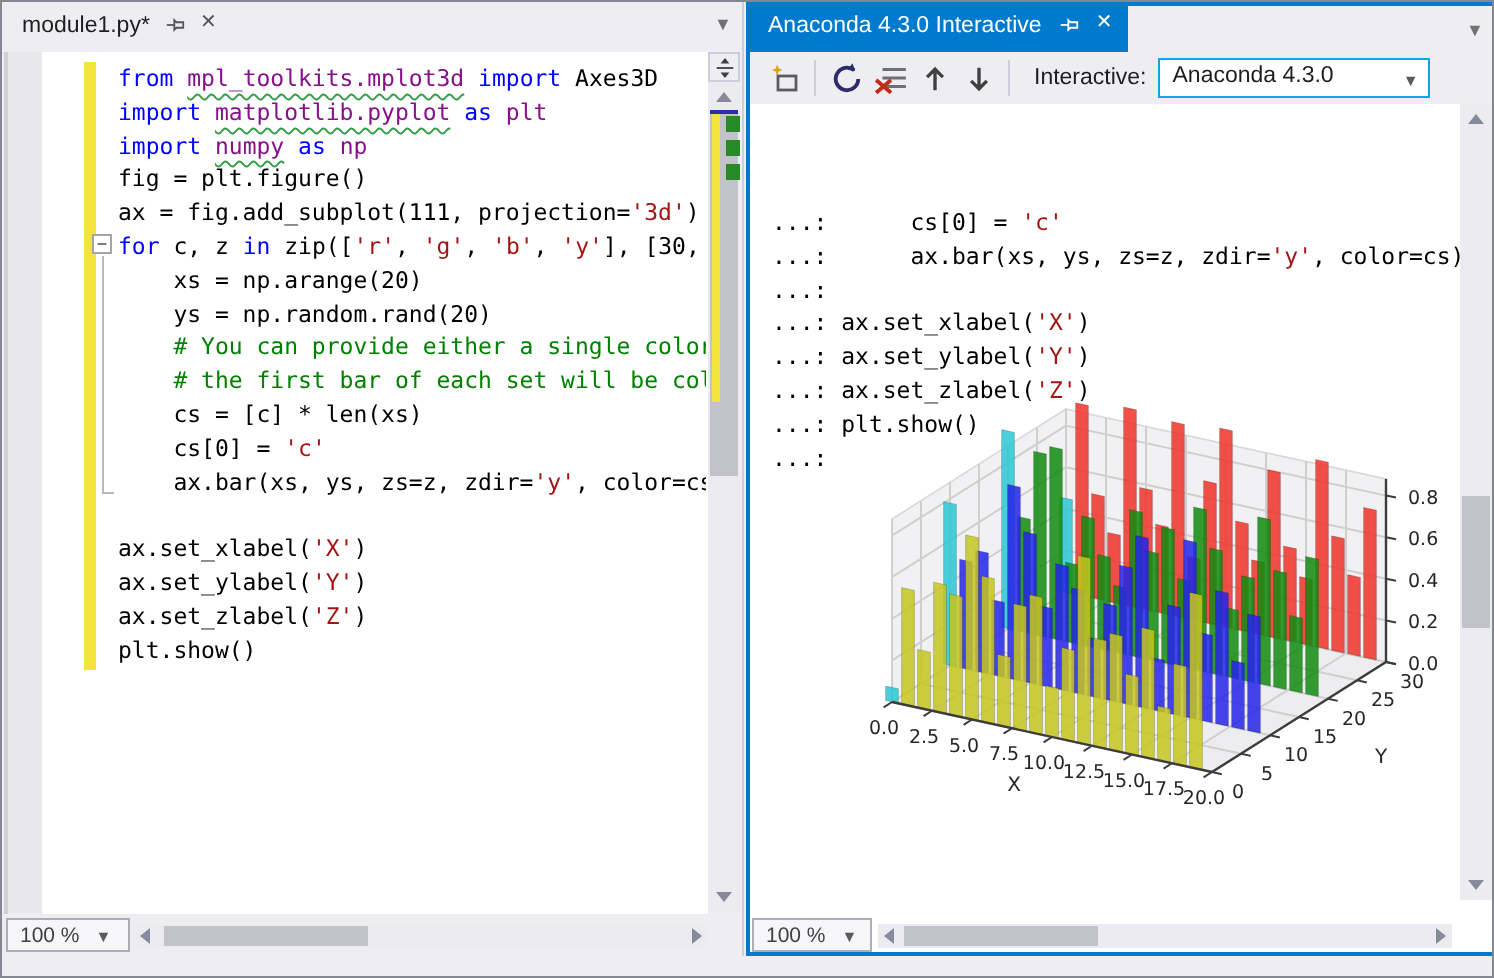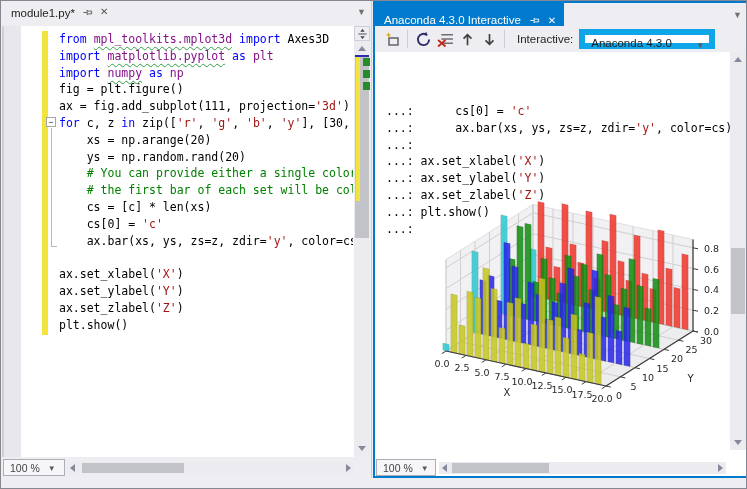--- a/index.html
+++ b/index.html
@@ -40,26 +40,26 @@
   .hsb-track{position:absolute;background:#ececf0;height:12px;}
   .zoom-box{position:absolute;height:17px;background:#f6f6f9;border:1px solid #adadb5;font-size:10.5px;color:#3f3f46;
     padding:2px 4px 0 6px;display:flex;gap:8px;align-items:flex-start;}
   .chev{font-size:8px;color:#5a5a60;}
 
   
   .rpane{position:absolute;left:372px;top:0;width:375px;height:477px;background:#ffffff;}
   .blue-edge{position:absolute;background:#007acc;}
   .rtabstrip{position:absolute;left:2px;top:2px;width:371px;height:23px;background:#eeeef2;}
   .blue-tab{position:absolute;left:0;top:0;height:23px;background:#007acc;color:#ffffff;font-size:11.5px;
-    padding:4px 8px 0 9px;display:flex;gap:8px;align-items:flex-end;}
+    padding:4px 8px 0 9px;display:flex;gap:8px;align-items:flex-start;}
   .toolbar{position:absolute;left:2px;top:25px;width:371px;height:26px;background:#eeeef2;display:flex;align-items:center;padding-left:6px;}
   .tb-btn{width:22px;height:22px;display:flex;align-items:center;justify-content:center;cursor:default;}
   .tb-sep{width:1px;height:18px;background:#cccedb;margin:0 4px;}
   .env-label{font-size:11.5px;color:#1e1e1e;margin:0 6px 0 8px;}
-  .combo{height:20px;width:136px;background:#ffffff;border:6px solid #0ea5e9;font-size:11.5px;color:#1e1e1e;
+  .combo{height:20px;width:136px;background:#ffffff;border:1px solid #0ea5e9;font-size:11.5px;color:#1e1e1e;
     padding:2px 4px 0 6px;position:relative;}
   .combo .chev{position:absolute;right:5px;top:6px;}
   .console{position:absolute;left:2px;top:51px;width:355px;height:405px;background:#fff;overflow:hidden;
     font-family:"DejaVu Sans Mono",monospace;font-size:11.5px;line-height:17px;white-space:pre;color:#000;}
   .console-lines{position:absolute;left:11px;top:3px;margin-top:48px;}
   .prompt-line{position:absolute;left:11px;top:373px;}
   .caret{display:inline-block;width:1px;height:13px;background:#000;vertical-align:-2px;}
   .pinsvg{width:11px;height:11px;}
   .closex{font-size:10px;line-height:10px;cursor:default;}
 </style>

